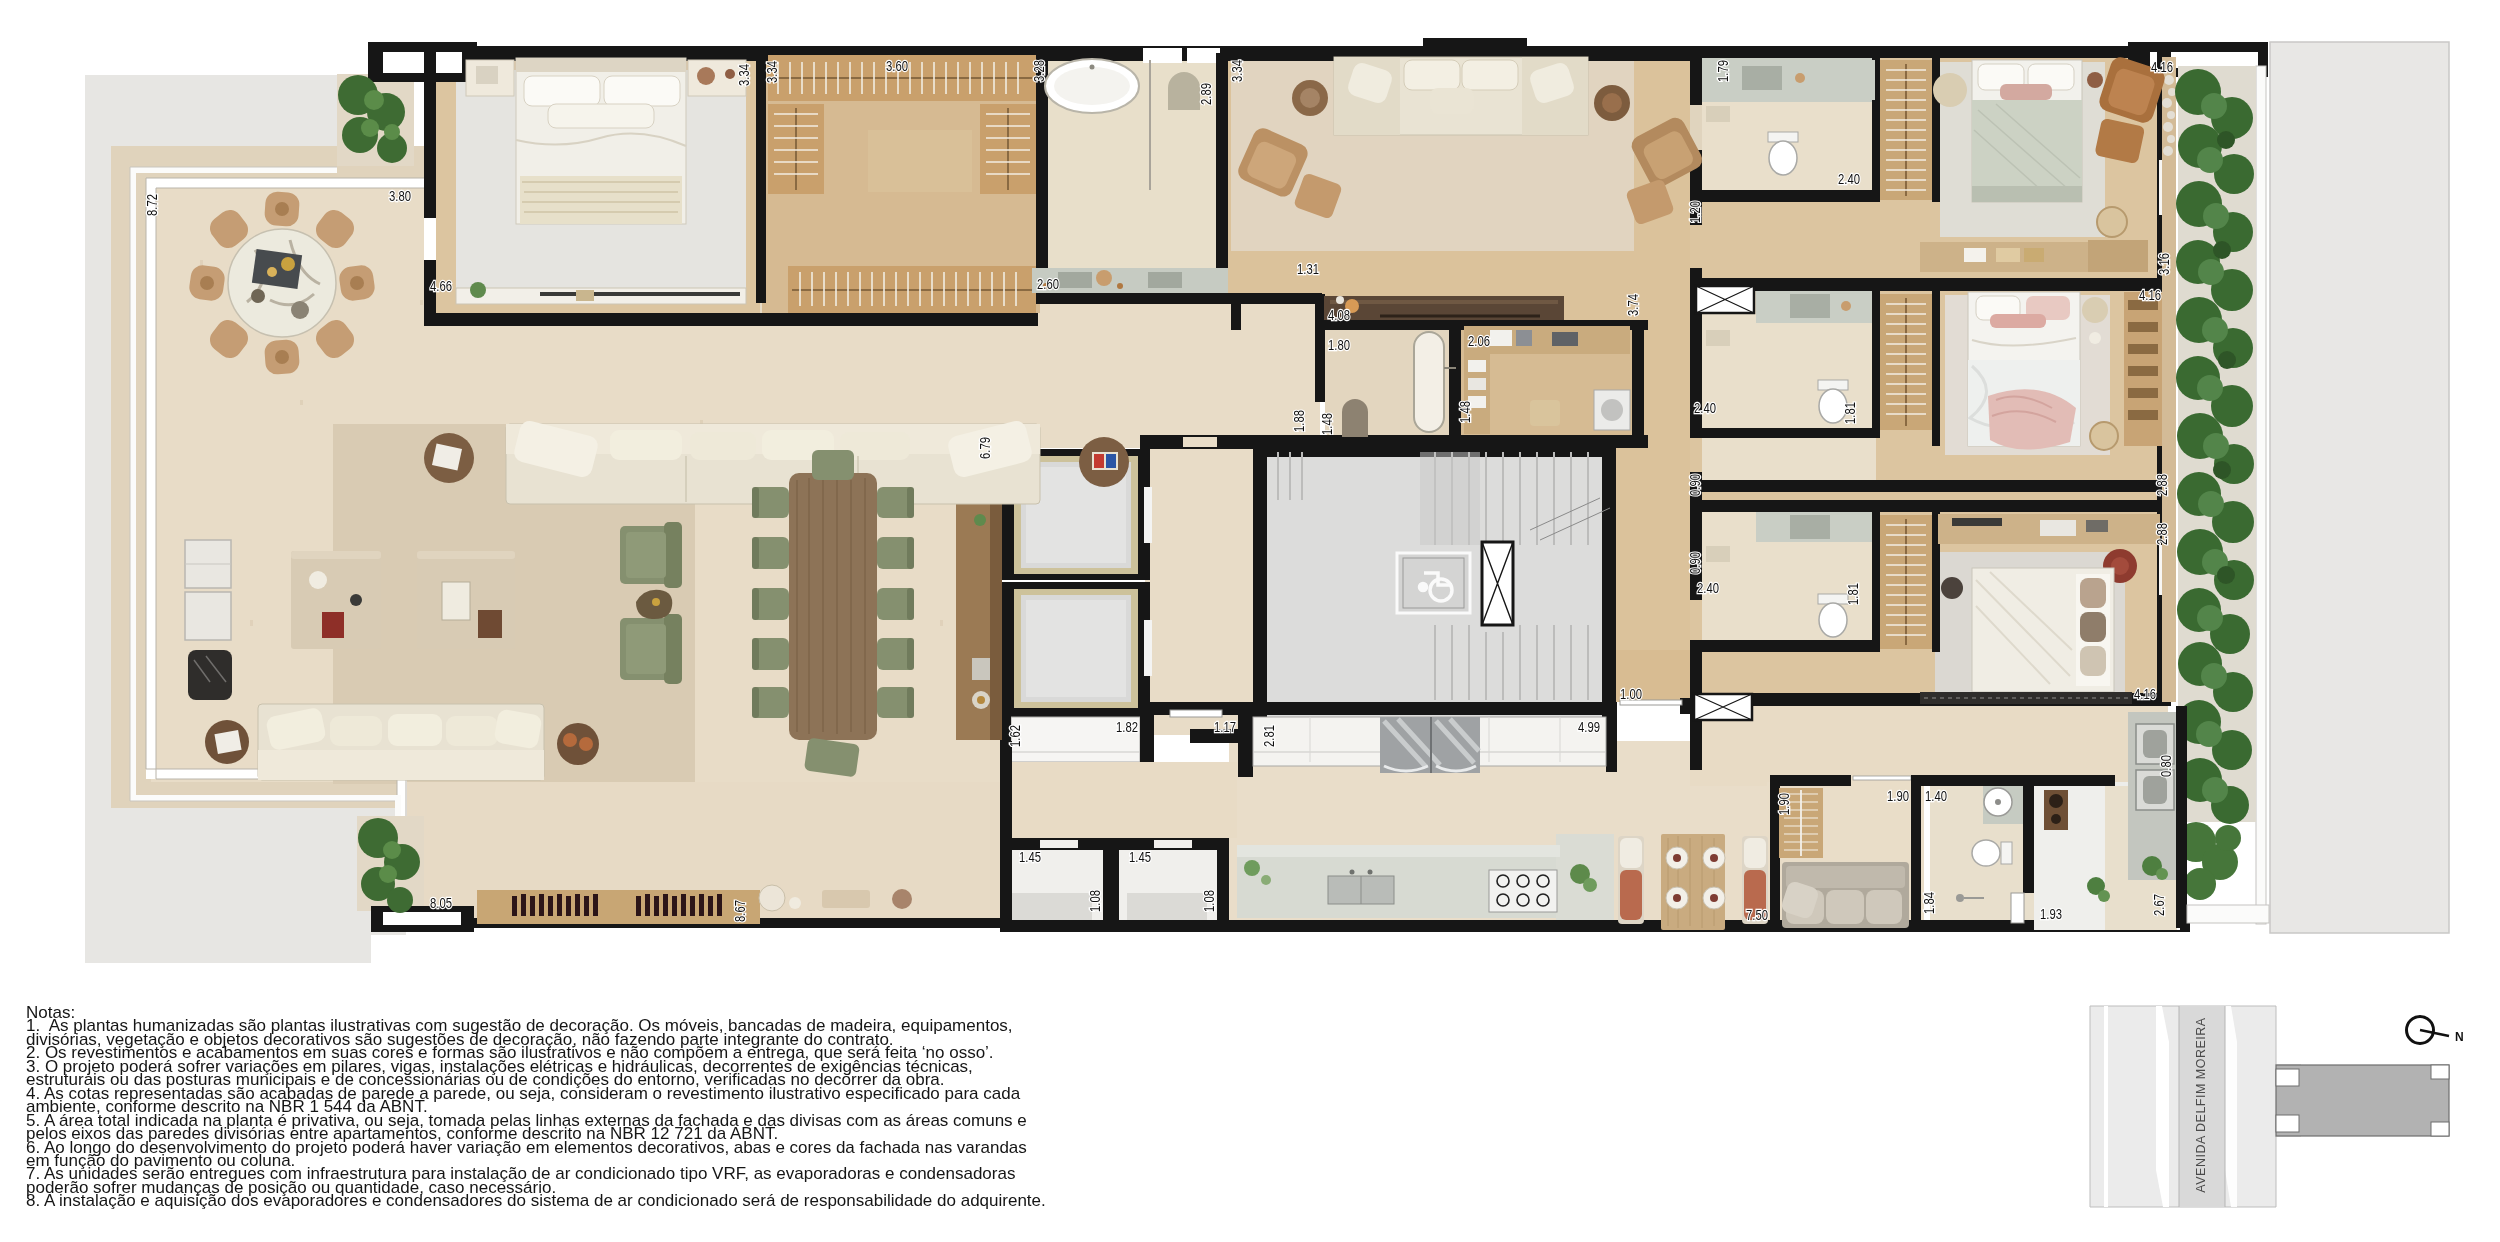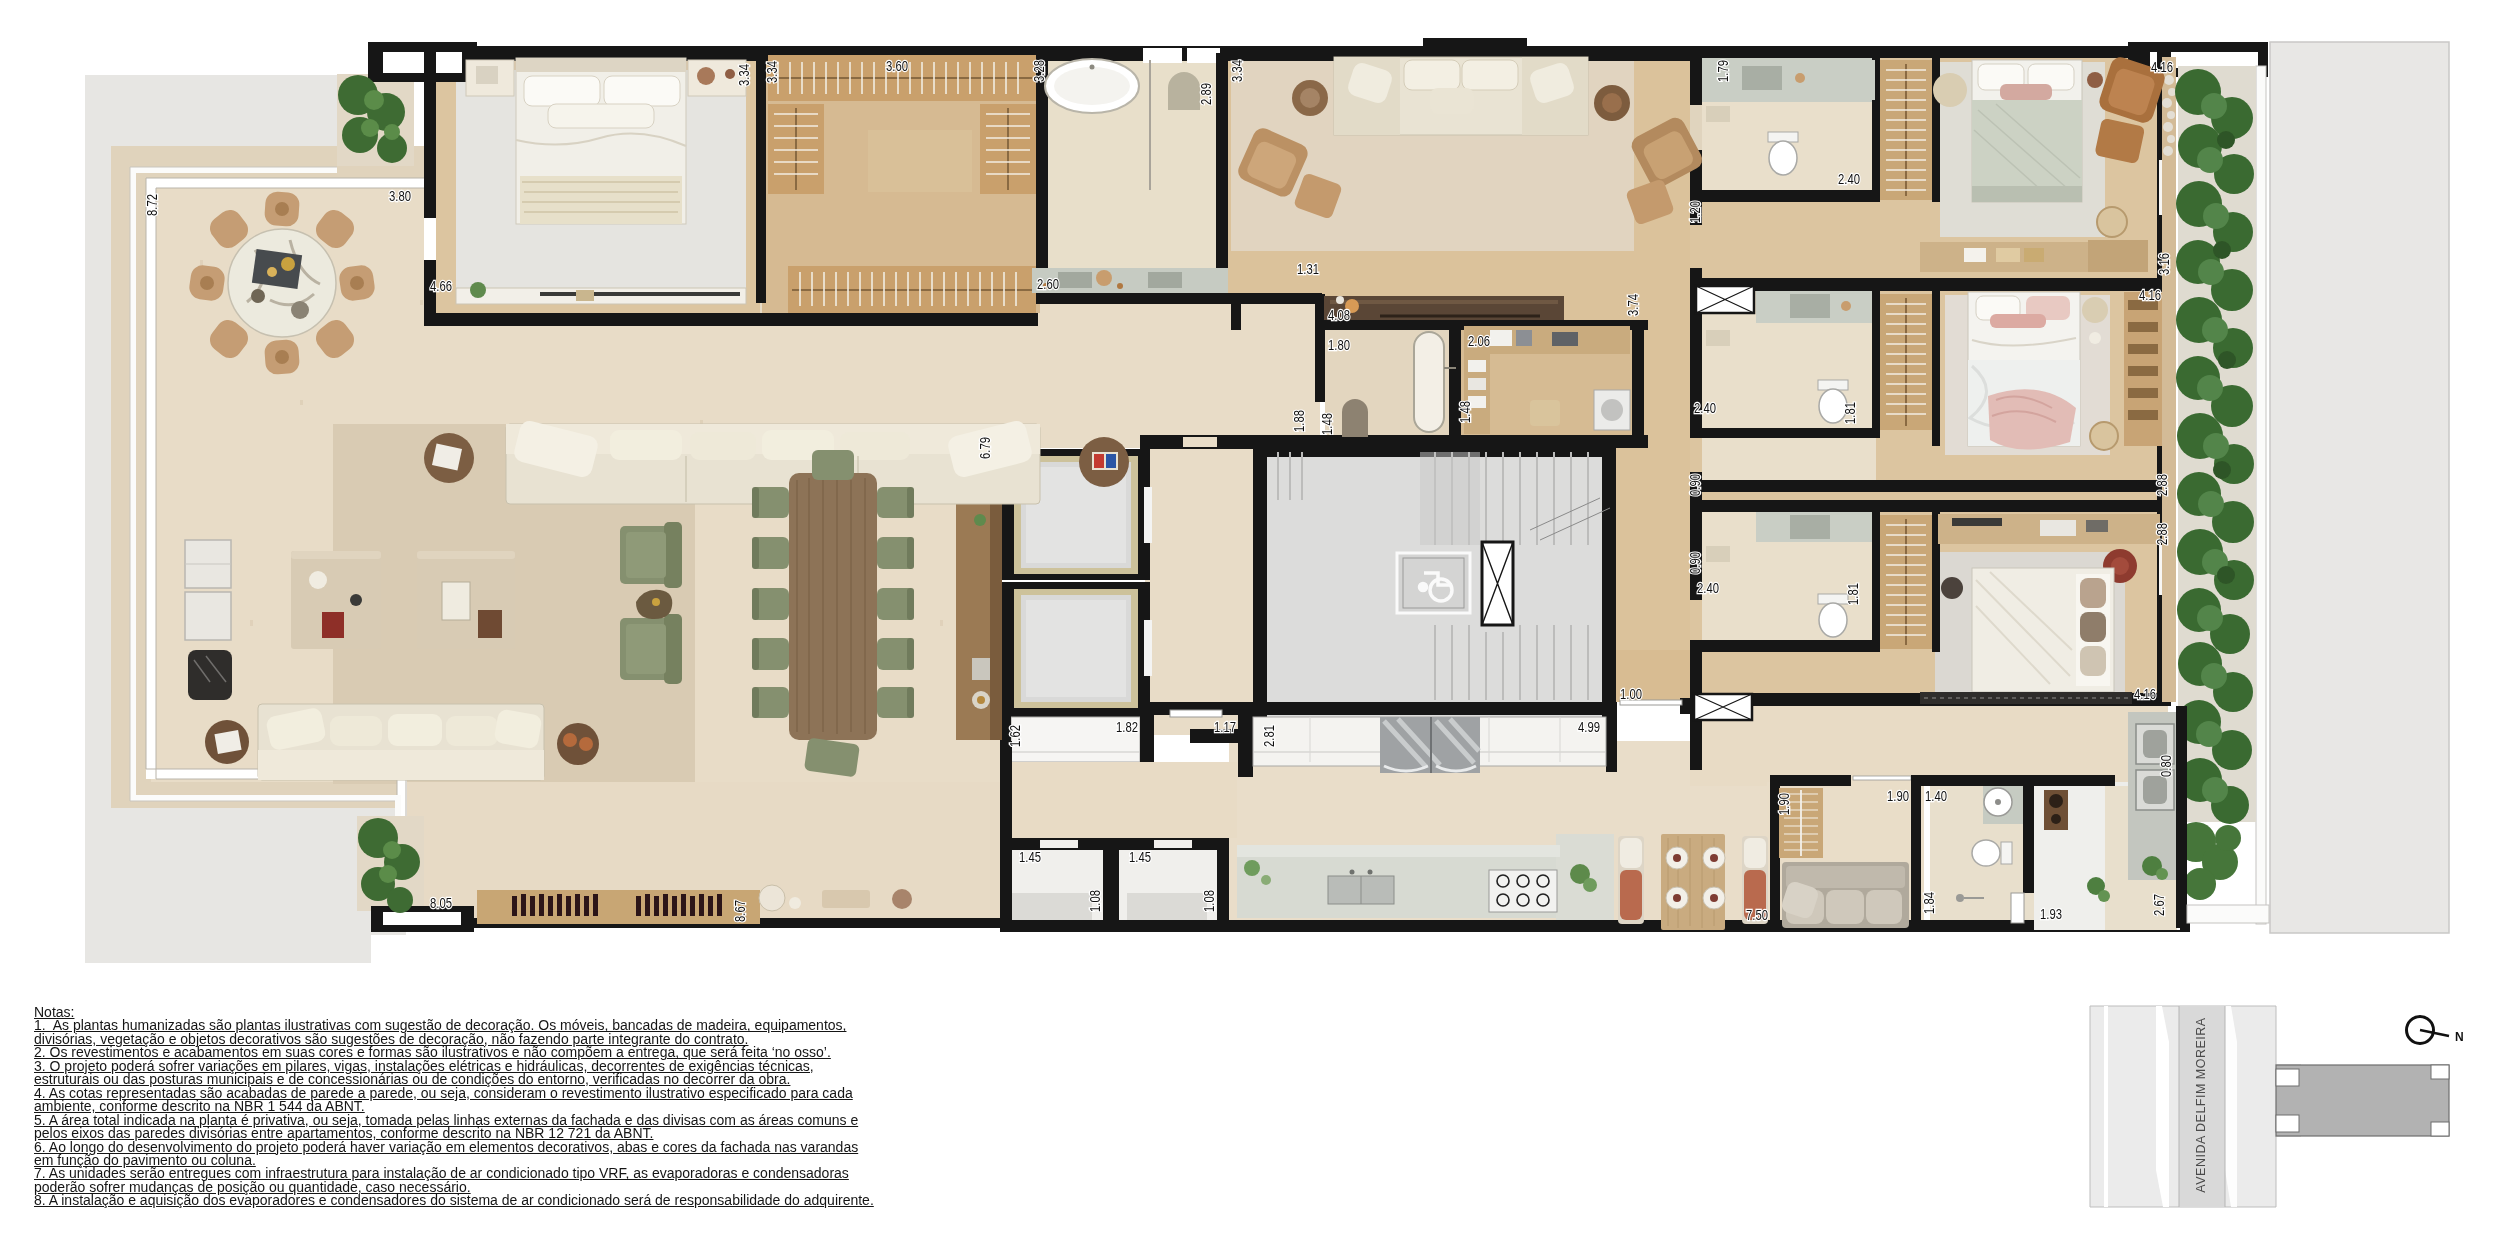--- a/index.html
+++ b/index.html
@@ -1,19 +1,19 @@
 <!DOCTYPE html>
 <html><head>
 <meta charset="utf-8">
 <style>
   html,body{margin:0;padding:0;background:#ffffff;}
   #page{position:relative;width:2500px;height:1242px;background:#ffffff;overflow:hidden;font-family:"Liberation Sans",sans-serif;}
   svg{position:absolute;left:0;top:0;}
   .dim{font-family:"Liberation Sans",sans-serif;font-size:15px;fill:#111;paint-order:stroke;stroke:#ffffff;stroke-width:2.6px;font-weight:400;}
-  #notes{position:absolute;left:34px;top:1006px;width:1200px;font-size:14px;line-height:13.45px;color:#151515;white-space:nowrap;text-decoration:underline;}
+  #notes{position:absolute;left:26px;top:1006px;width:1200px;font-size:17px;line-height:13.45px;color:#151515;white-space:nowrap;}
 </style>
 </head>
 <body>
 <div id="page">
 <svg width="2500" height="1242" viewBox="0 0 2500 1242">
 
 <polygon points="85,75 337,75 337,146 111,146 111,787 406,787 406,935 371,935 371,963 85,963" fill="#e7e6e3"></polygon>
 
 <rect x="2270" y="42" width="179" height="891" fill="#e8e7e5" stroke="#c9c8c6" stroke-width="1.5"></rect>
 

